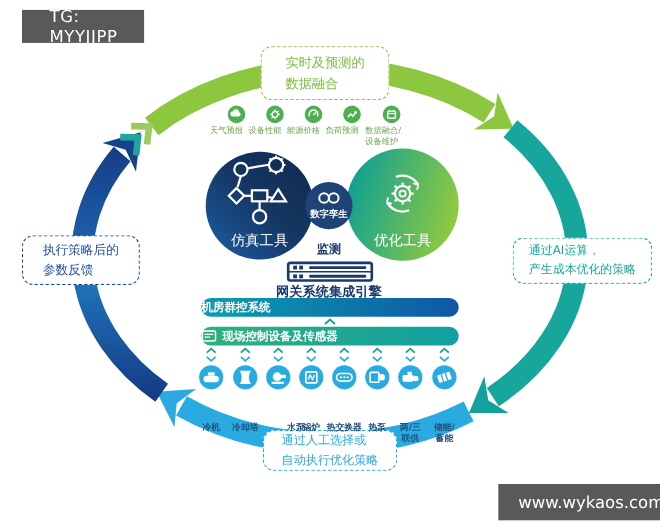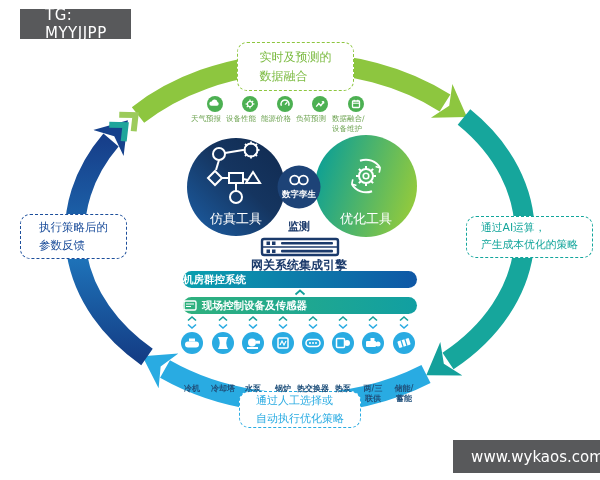--- a/index.html
+++ b/index.html
@@ -292,21 +292,21 @@
     <svg width="14" height="11" viewBox="0 0 14 11">
       <rect x="1" y="1" width="12" height="9" rx="1.5" fill="none" stroke="#fff" stroke-width="1.4"></rect>
       <line x1="3" y1="4" x2="11" y2="4" stroke="#fff" stroke-width="1"></line>
       <line x1="3" y1="6.5" x2="8" y2="6.5" stroke="#fff" stroke-width="1"></line>
     </svg>
     <span>现场控制设备及传感器</span>
   </div>
 
   <div class="eqlabel" style="left:192px;">冷机</div>
   <div class="eqlabel" style="left:223px;">冷却塔</div>
-  <div class="eqlabel" style="left:253px;">水泵</div>
+  <div class="eqlabel" style="left:253px;padding-left:16px;">水泵</div>
   <div class="eqlabel" style="left:283px;">锅炉</div>
   <div class="eqlabel" style="left:313px;">热交换器</div>
   <div class="eqlabel" style="left:343px;">热泵</div>
   <div class="eqlabel" style="left:373px;">两/三
 联供</div>
   <div class="eqlabel" style="left:404px;">储能/
 蓄能</div>
 
 </div>
 

